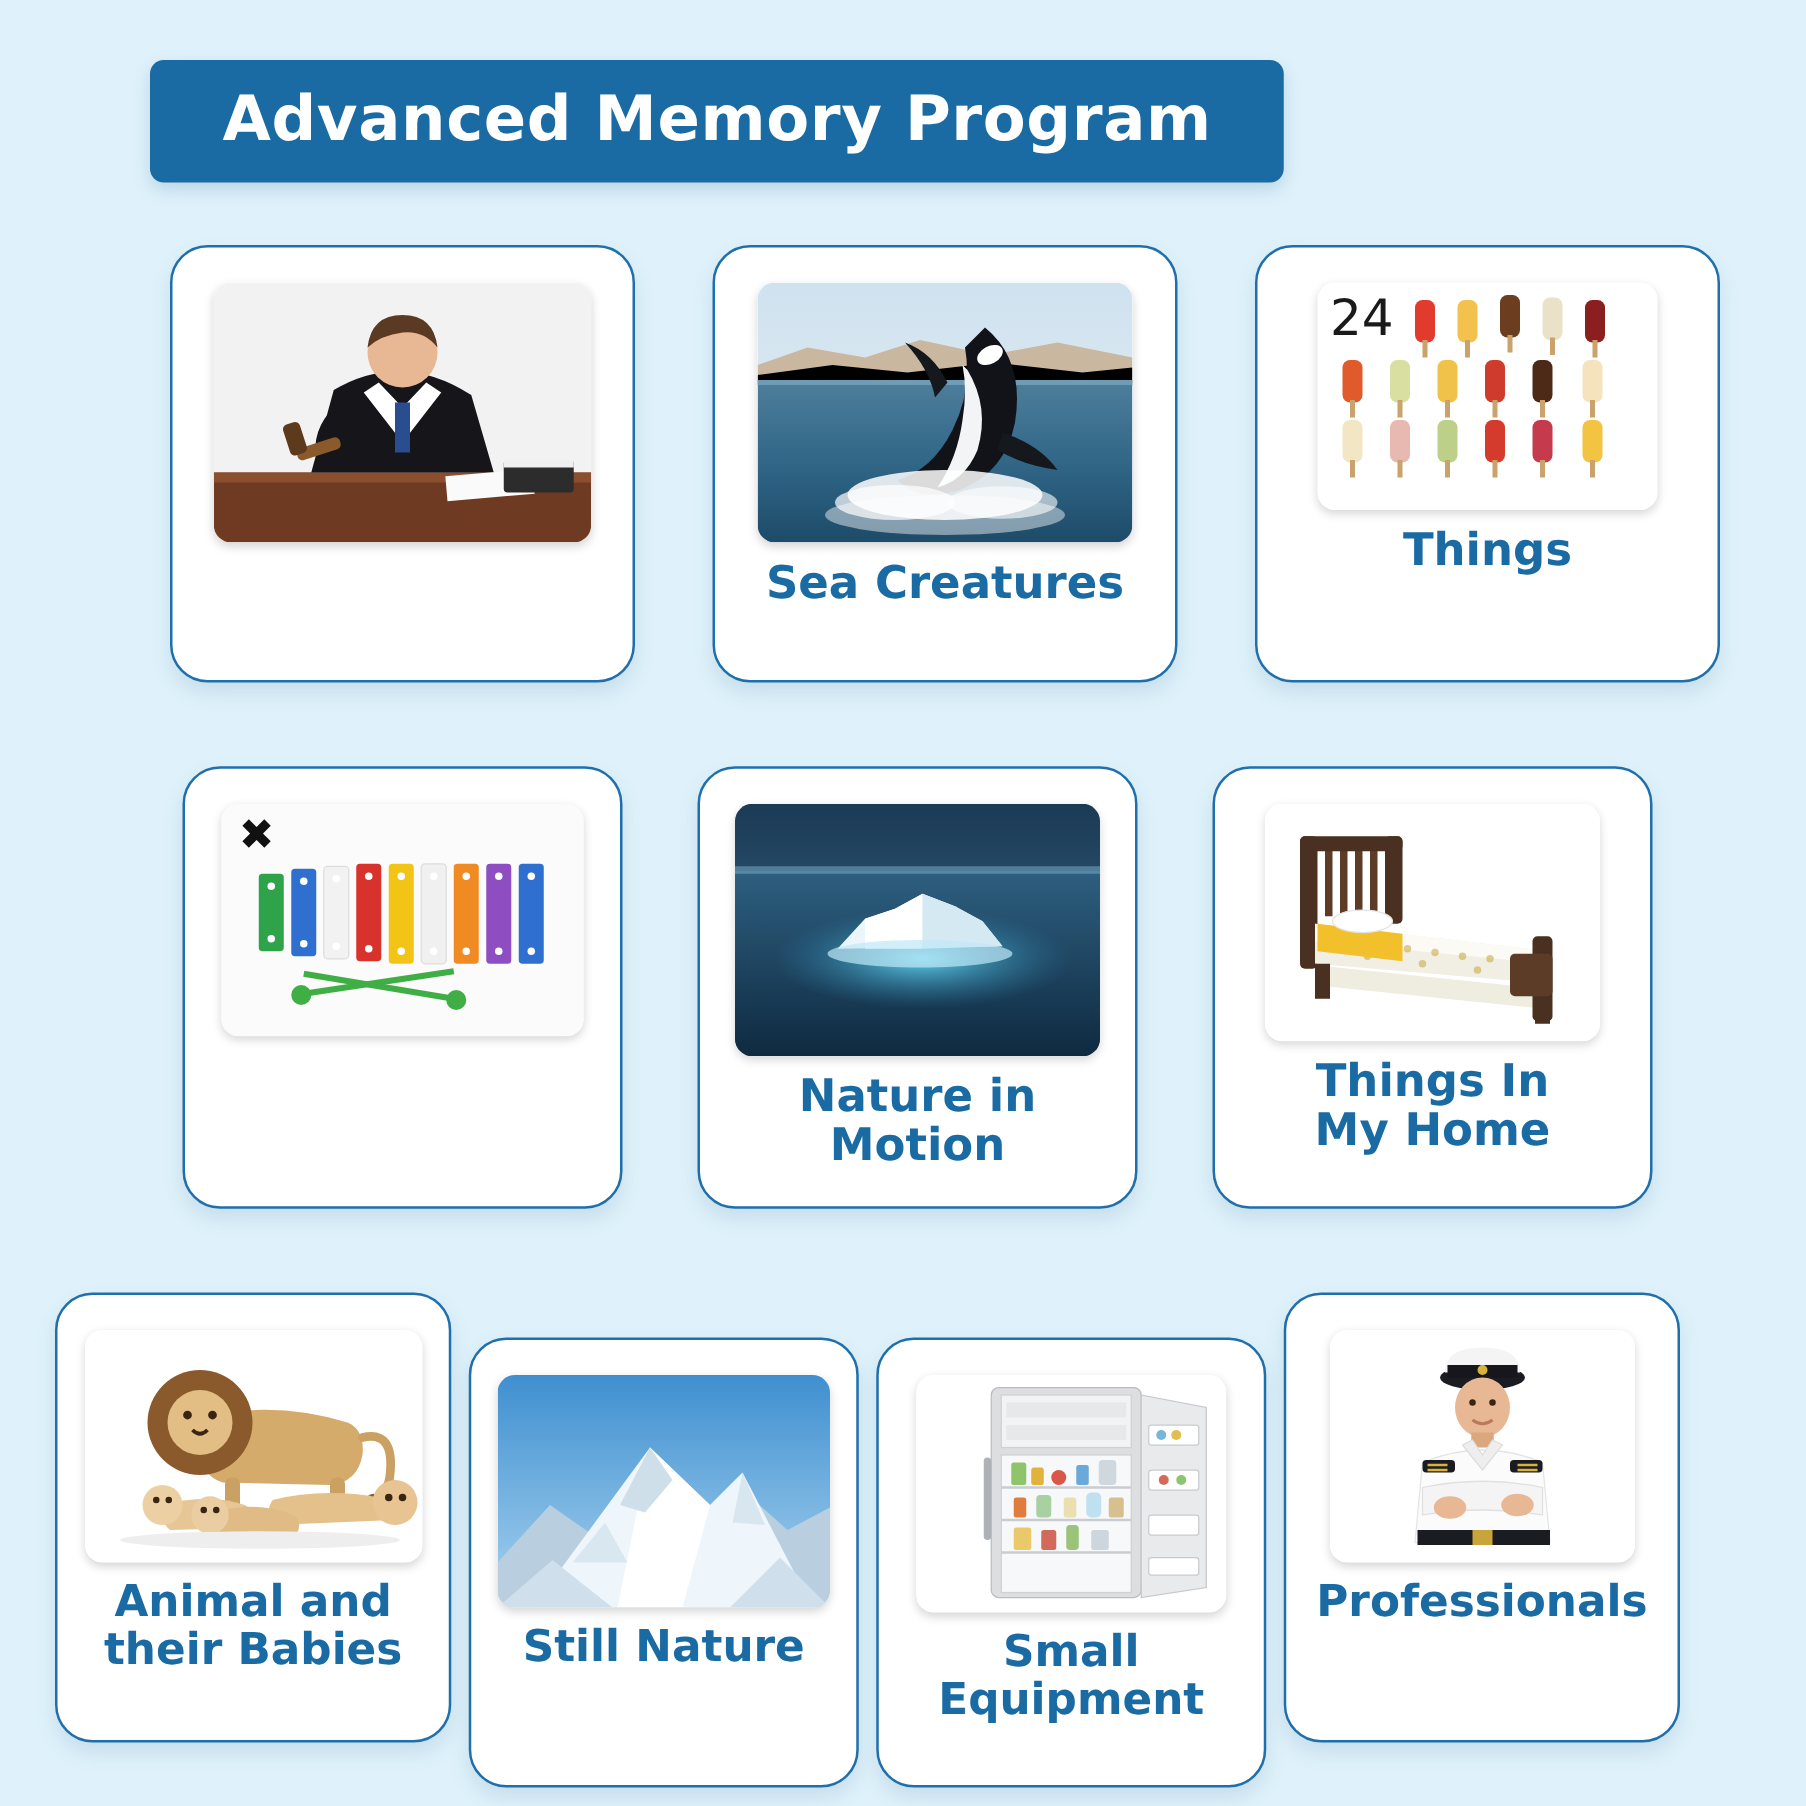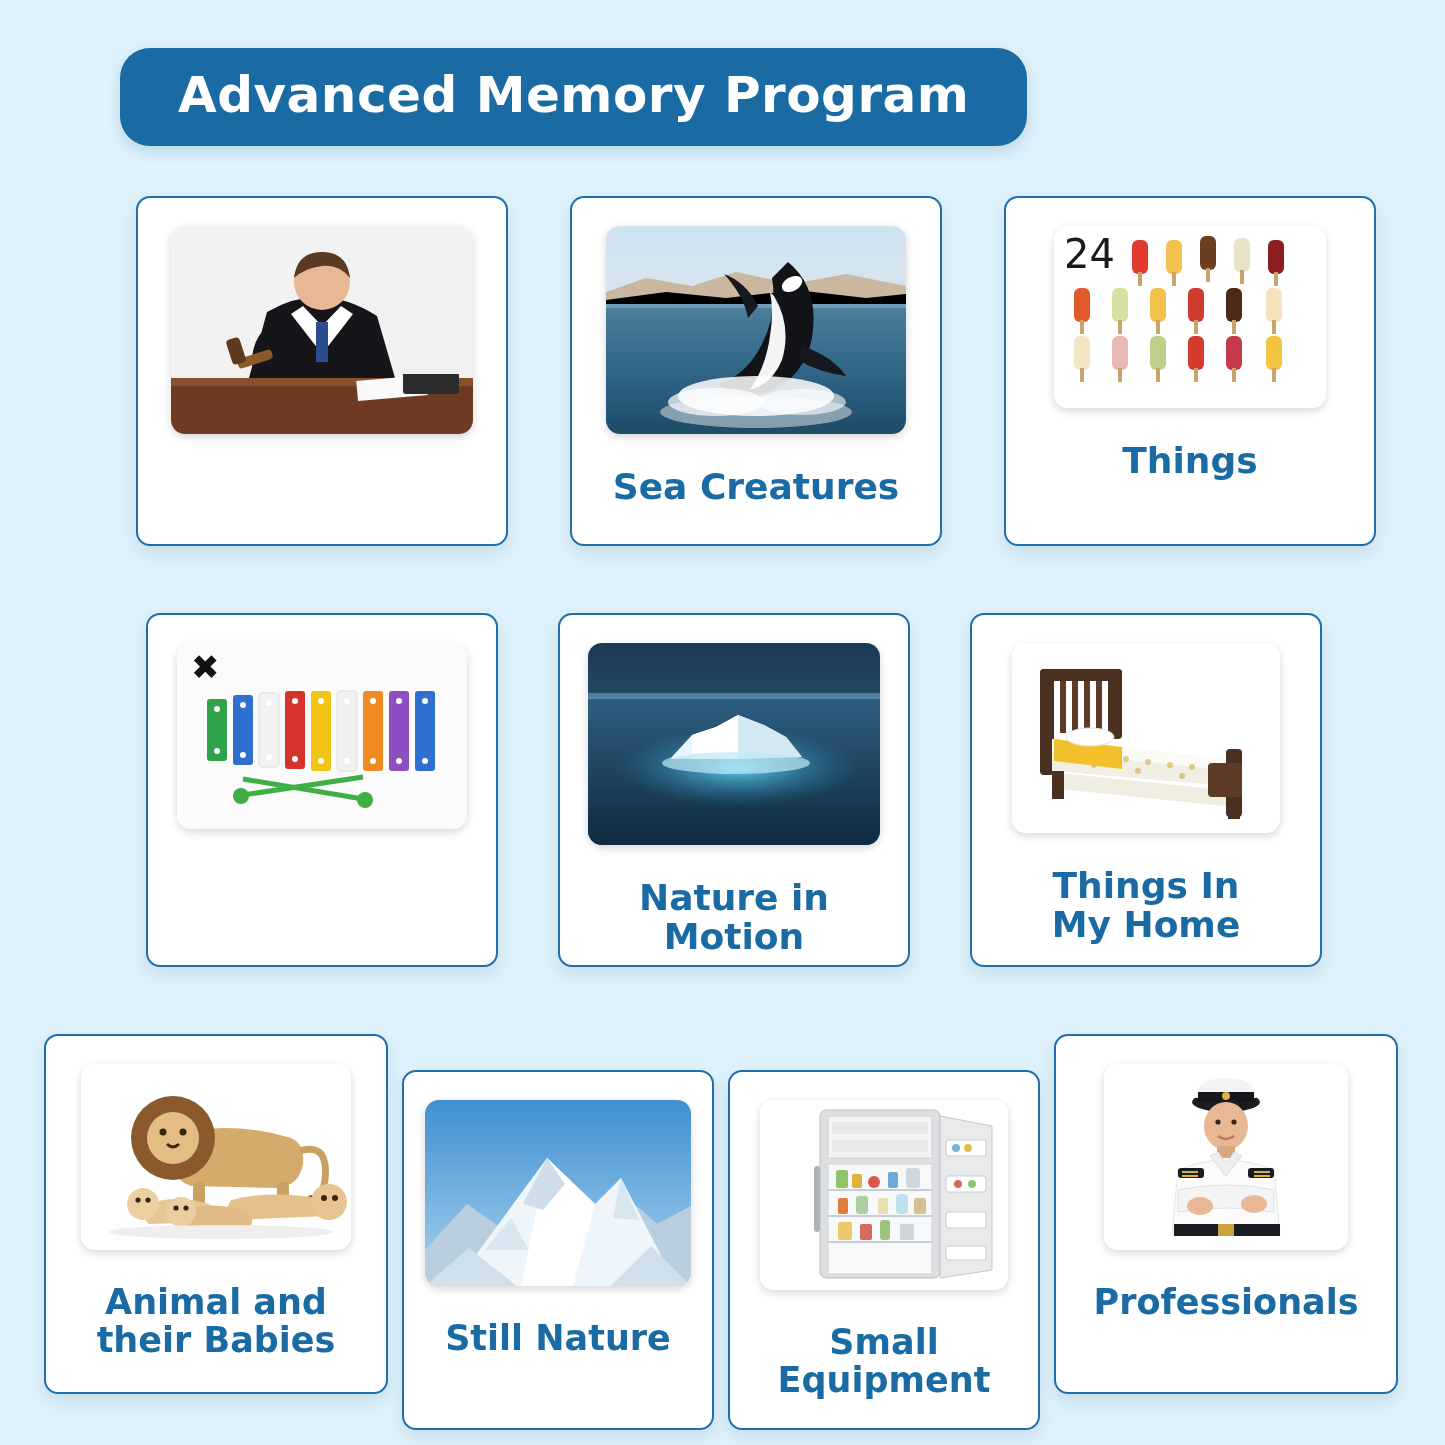--- a/index.html
+++ b/index.html
@@ -27,51 +27,50 @@
     top: 48px;
   }
   .title-pill {
     display: inline-block;
     background: #1a6ba3;
     color: #ffffff;
     font-size: 50px;
     font-weight: bold;
     letter-spacing: 0.5px;
     padding: 22px 58px 26px 58px;
-    border-radius: 30px;
+    border-radius: 11px;
     box-shadow: 0 6px 14px rgba(30,90,140,0.18);
     line-height: 1.0;
   }
 
   
   .row {
     position: absolute;
     display: flex;
   }
   .row-1 { left: 136px; top: 196px; gap: 62px; }
   .row-2 { left: 146px; top: 613px; gap: 60px; }
   .row-3 { left: 44px;  top: 1034px; gap: 14px; }
 
   
   .card {
     background: #ffffff;
     border: 2px solid #1f6fad;
-    border-radius: 14px;
+    border-radius: 30px;
     box-shadow: 0 8px 16px rgba(40,90,130,0.13);
     box-sizing: border-box;
     display: flex;
     flex-direction: column;
     align-items: center;
     justify-content: flex-start;
     padding: 28px 18px 10px 18px;
-    gap: 20px;
   }
   .card.r1 { width: 372px; height: 350px; }
   .card.r2 { width: 352px; height: 354px; }
-  .card.r3 { width: 344px; height: 360px; }
+  .card.r3 { width: 317px; height: 360px; }
   .card.r3.narrow { width: 312px; margin-top: 36px; }
 
   .thumb {
     border-radius: 14px;
     overflow: hidden;
     background: #ffffff;
     box-shadow: 0 3px 8px rgba(0,0,0,0.16);
     position: relative;
     flex: none;
   }

